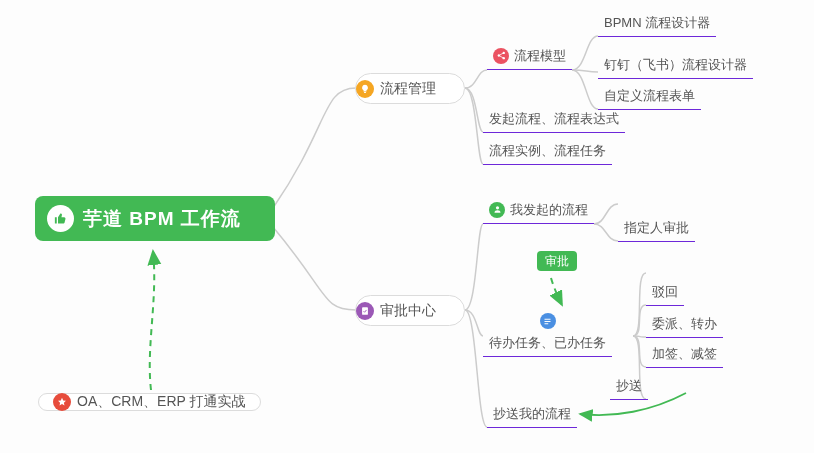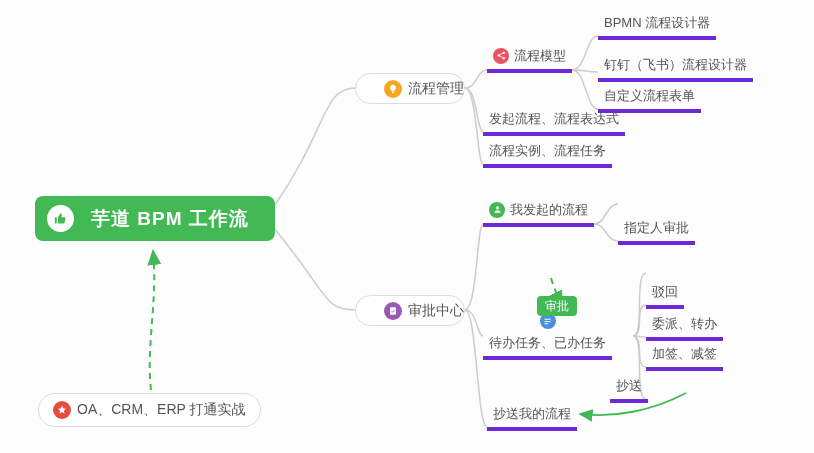--- a/index.html
+++ b/index.html
@@ -22,21 +22,21 @@
   }
   
   .root-node {
     position: absolute;
     left: 35px; top: 196px;
     width: 240px; height: 45px;
     background: #42b954;
     border-radius: 8px;
     display: flex;
     align-items: center;
-    gap: 17px;
+    gap: 9px;
     padding-left: 12px;
     box-sizing: border-box;
     cursor: pointer;
   }
   .root-icon-circle {
     width: 27px; height: 27px;
     background: #ffffff;
     border-radius: 50%;
     display: inline-flex;
     align-items: center;
@@ -52,36 +52,36 @@
   }
   
   .topic-box {
     position: absolute;
     height: 31px;
     background: #ffffff;
     border: 1px solid #dcdcdc;
     border-radius: 16px;
     display: inline-flex;
     align-items: center;
-    justify-content: flex-end;
+    justify-content: flex-start;
     gap: 6px;
     box-sizing: border-box;
     font-size: 14px;
     color: #555555;
     white-space: nowrap;
     cursor: pointer;
   }
   
   .leaf {
     position: absolute;
     display: inline-flex;
     align-items: center;
     gap: 5px;
     padding: 0 6px 5px 6px;
-    border-bottom: 4px solid #6d28d9;
+    border-bottom: 1px solid #6d28d9;
     font-size: 13px;
     color: #555555;
     white-space: nowrap;
     line-height: 17px;
     cursor: pointer;
   }
   .dot {
     width: 16px; height: 16px;
     border-radius: 50%;
     display: inline-flex;
@@ -101,21 +101,20 @@
   .rel-badge {
     position: absolute;
     left: 537px; top: 251px;
     background: #42b954;
     color: #ffffff;
     font-size: 12px;
     padding: 4px 8px;
     border-radius: 4px;
     line-height: 1;
     cursor: pointer;
-    margin-top: 45px;
   }
 </style>
 </head>
 <body>
 
 <div class="mindmap">
 
   <svg class="connectors" viewBox="0 0 814 453">
     <defs>
       <marker id="arrow-green" markerWidth="9" markerHeight="8" refX="7" refY="3.5" orient="auto">
@@ -171,21 +170,21 @@
   <div class="topic-box" style="left:355px; top:295px; width:110px;">
     <span class="dot dot-lg bg-purple">
       <svg width="10" height="10" viewBox="0 0 24 24">
         <rect x="5" y="3" width="14" height="18" rx="2" fill="#ffffff"></rect>
         <path d="M8.5 12.5l2.5 2.5 4.5-5.5" stroke="#9b59b6" stroke-width="2.2" fill="none"></path>
       </svg>
     </span>
     <span>审批中心</span>
   </div>
 
-  <div class="topic-box" style="left:38px; top:393px; height:34px; border-radius:17px; padding:0 14px;">
+  <div class="topic-box" style="left:38px; top:393px; height:18px; border-radius:17px; padding:0 14px;">
     <span class="dot dot-lg bg-star">
       <svg width="10" height="10" viewBox="0 0 24 24" fill="#ffffff">
         <path d="M12 2l2.9 6.2 6.6.8-4.9 4.6 1.3 6.6L12 17l-5.9 3.2 1.3-6.6L2.5 9l6.6-.8z"></path>
       </svg>
     </span>
     <span>OA、CRM、ERP 打通实战</span>
   </div>
 
   <div class="leaf" style="left:487px; top:47px;">
     <span class="dot bg-red">

